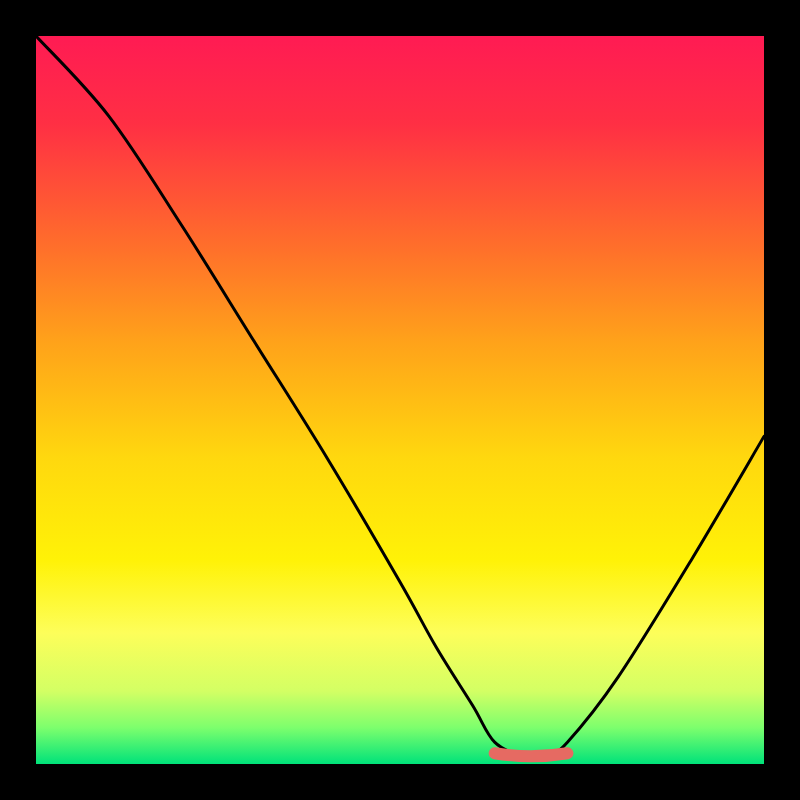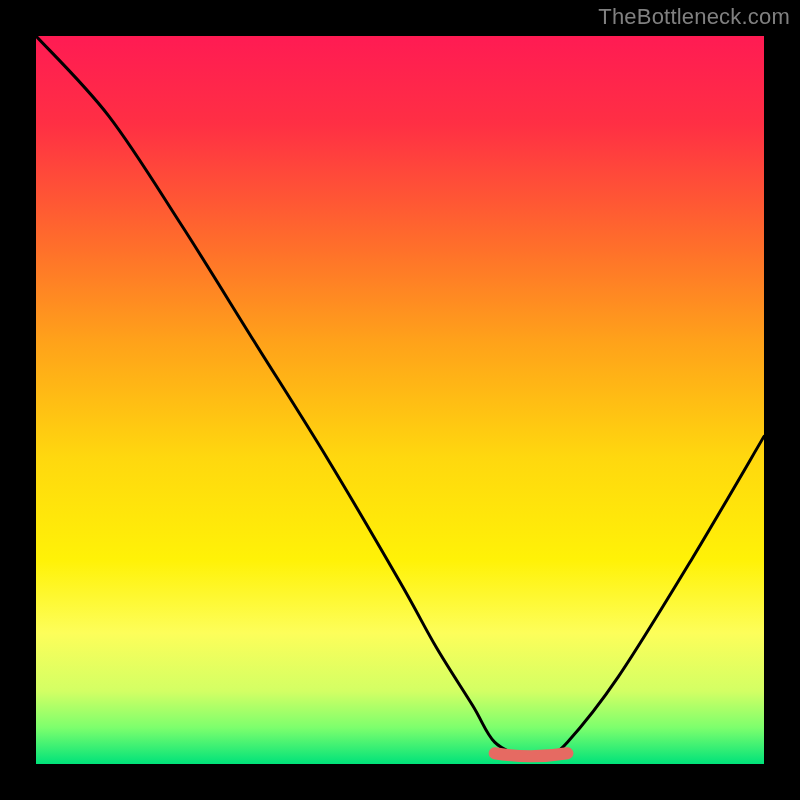--- a/index.html
+++ b/index.html
@@ -36,21 +36,20 @@
   }
   svg {
     display: block;
   }
 </style>
 </head>
 <body>
 
 <div class="container">
 
-  <div class="watermark">TheBottleneck.com</div>
 
   <div class="plot-area">
     <svg id="chart-svg" width="728" height="728" viewBox="0 0 728 728">
       <defs>
         <linearGradient id="bg-grad" x1="0" y1="0" x2="0" y2="1">
             <stop offset="0%" stop-color="#ff1b53"></stop>
             <stop offset="12%" stop-color="#ff2f44"></stop>
             <stop offset="28.000000000000004%" stop-color="#ff6b2c"></stop>
             <stop offset="42%" stop-color="#ffa21a"></stop>
             <stop offset="57.99999999999999%" stop-color="#ffd80e"></stop>

